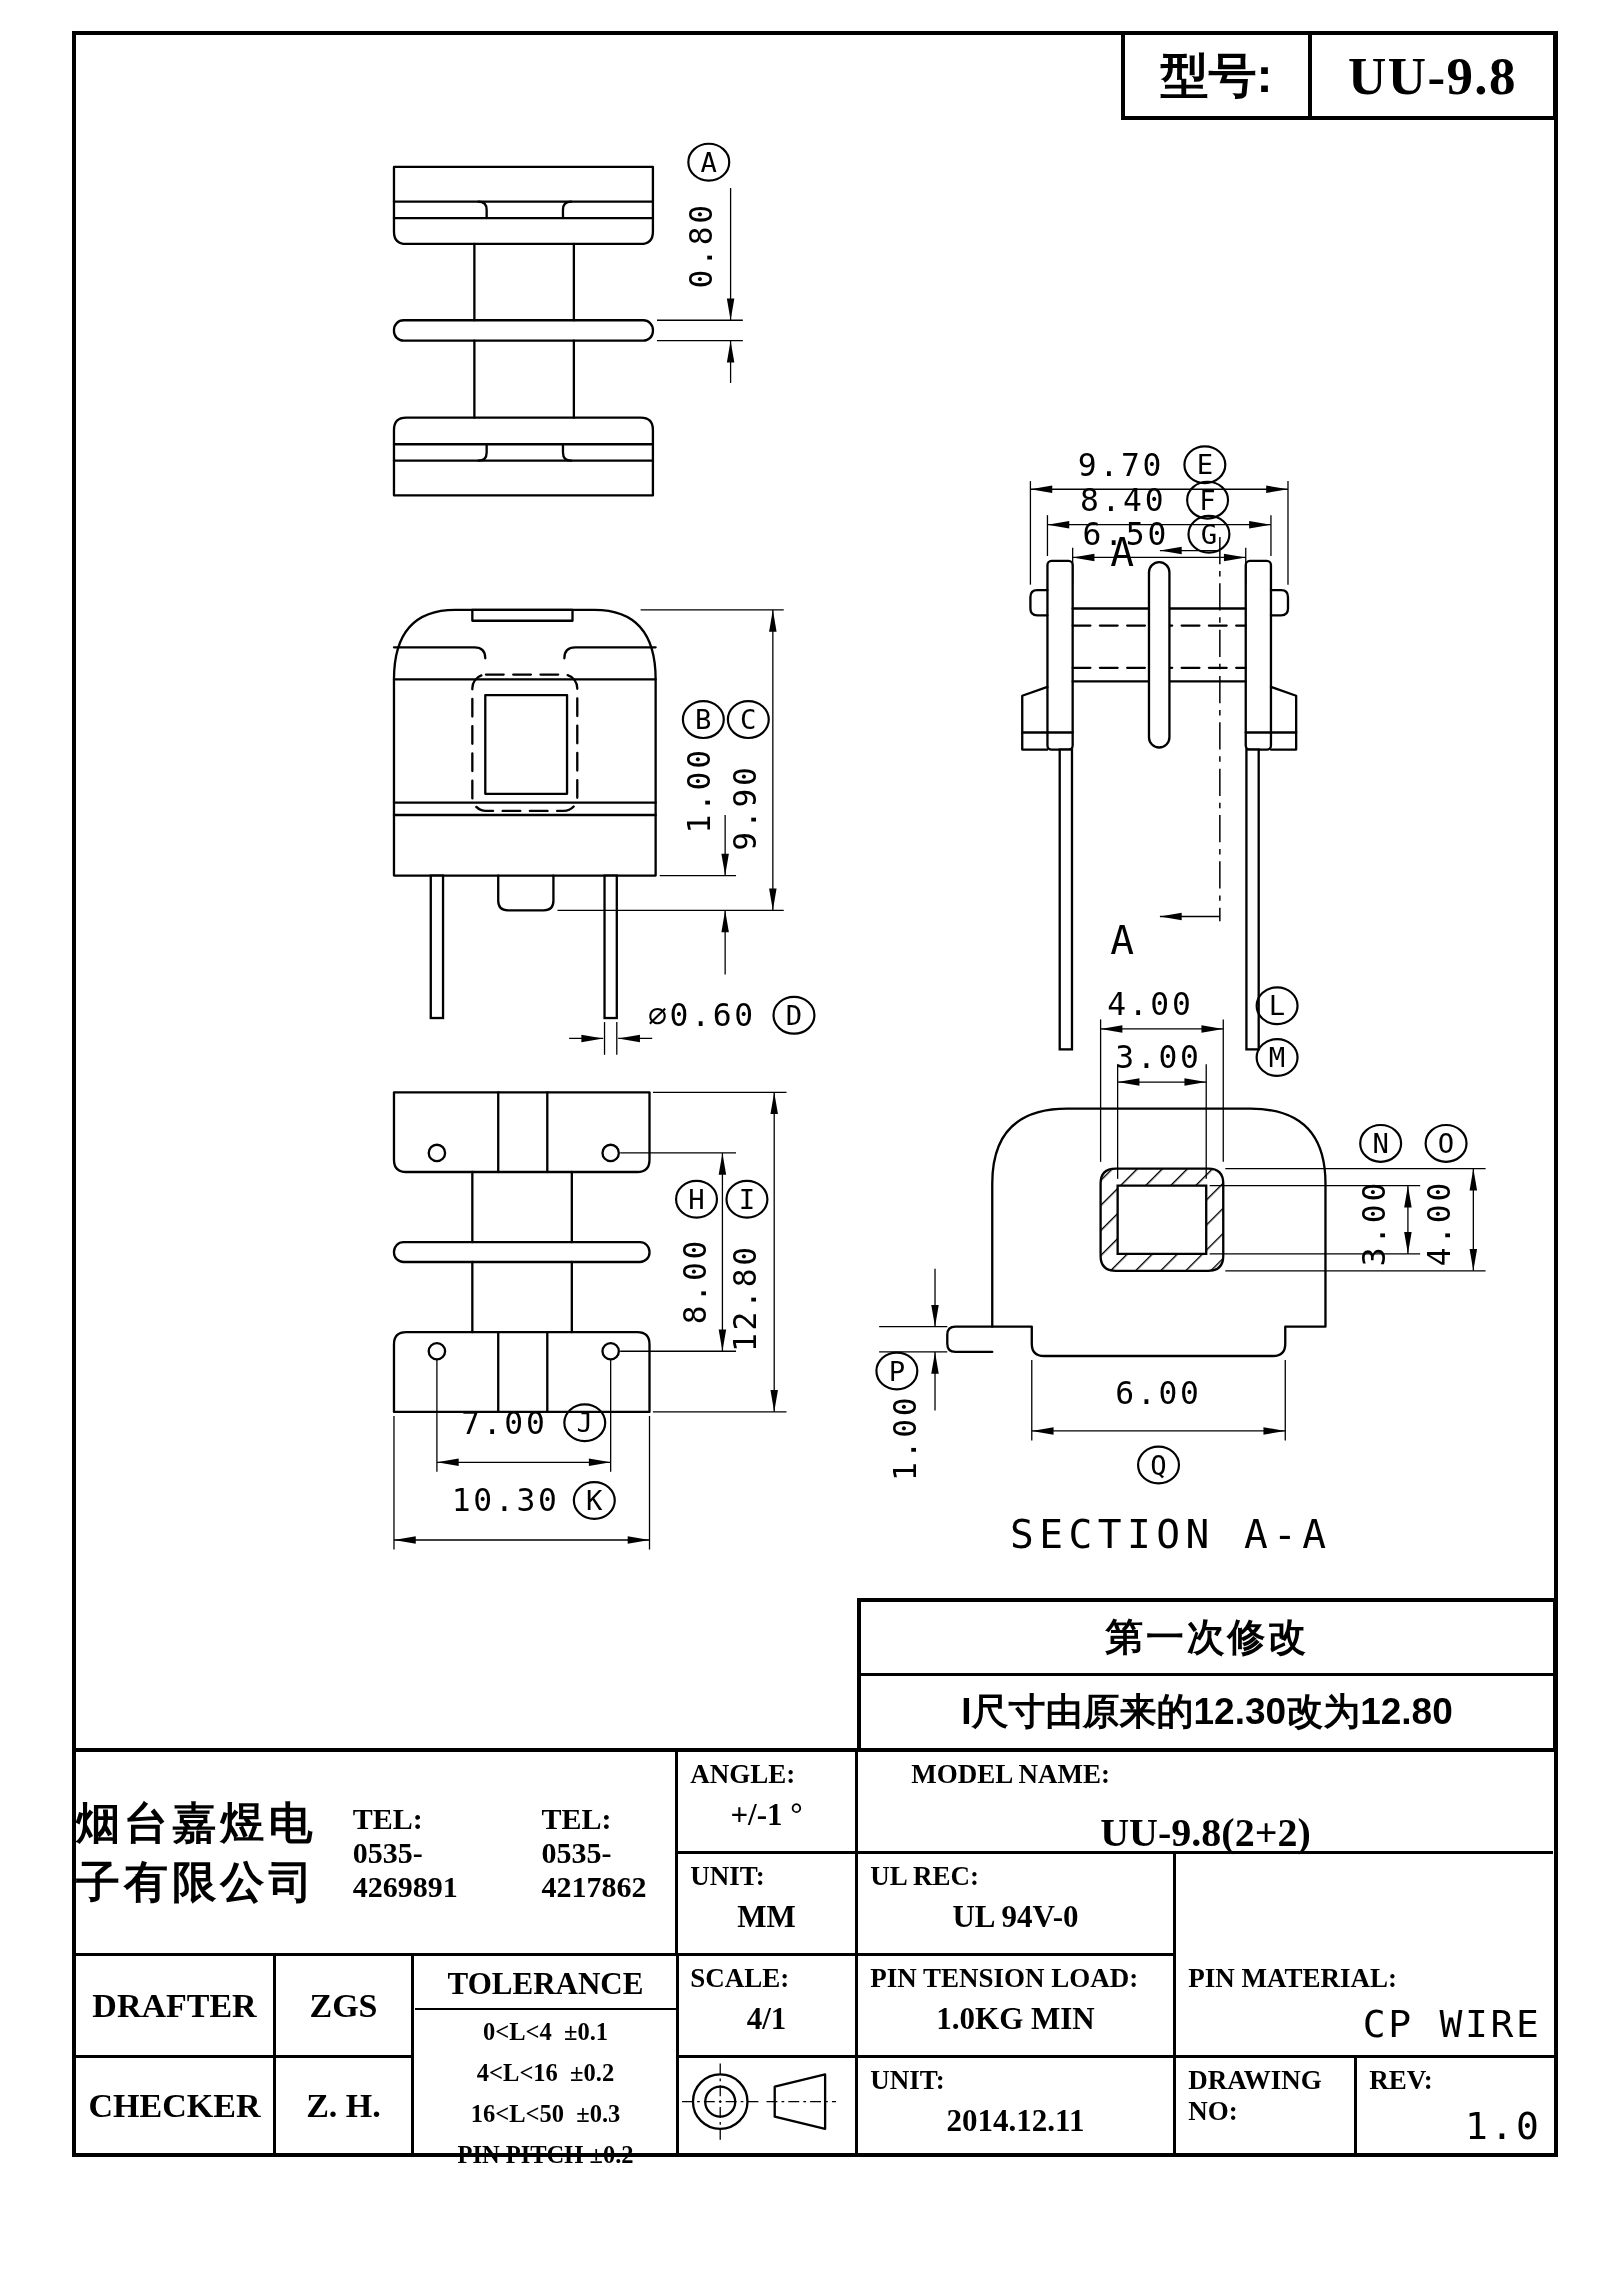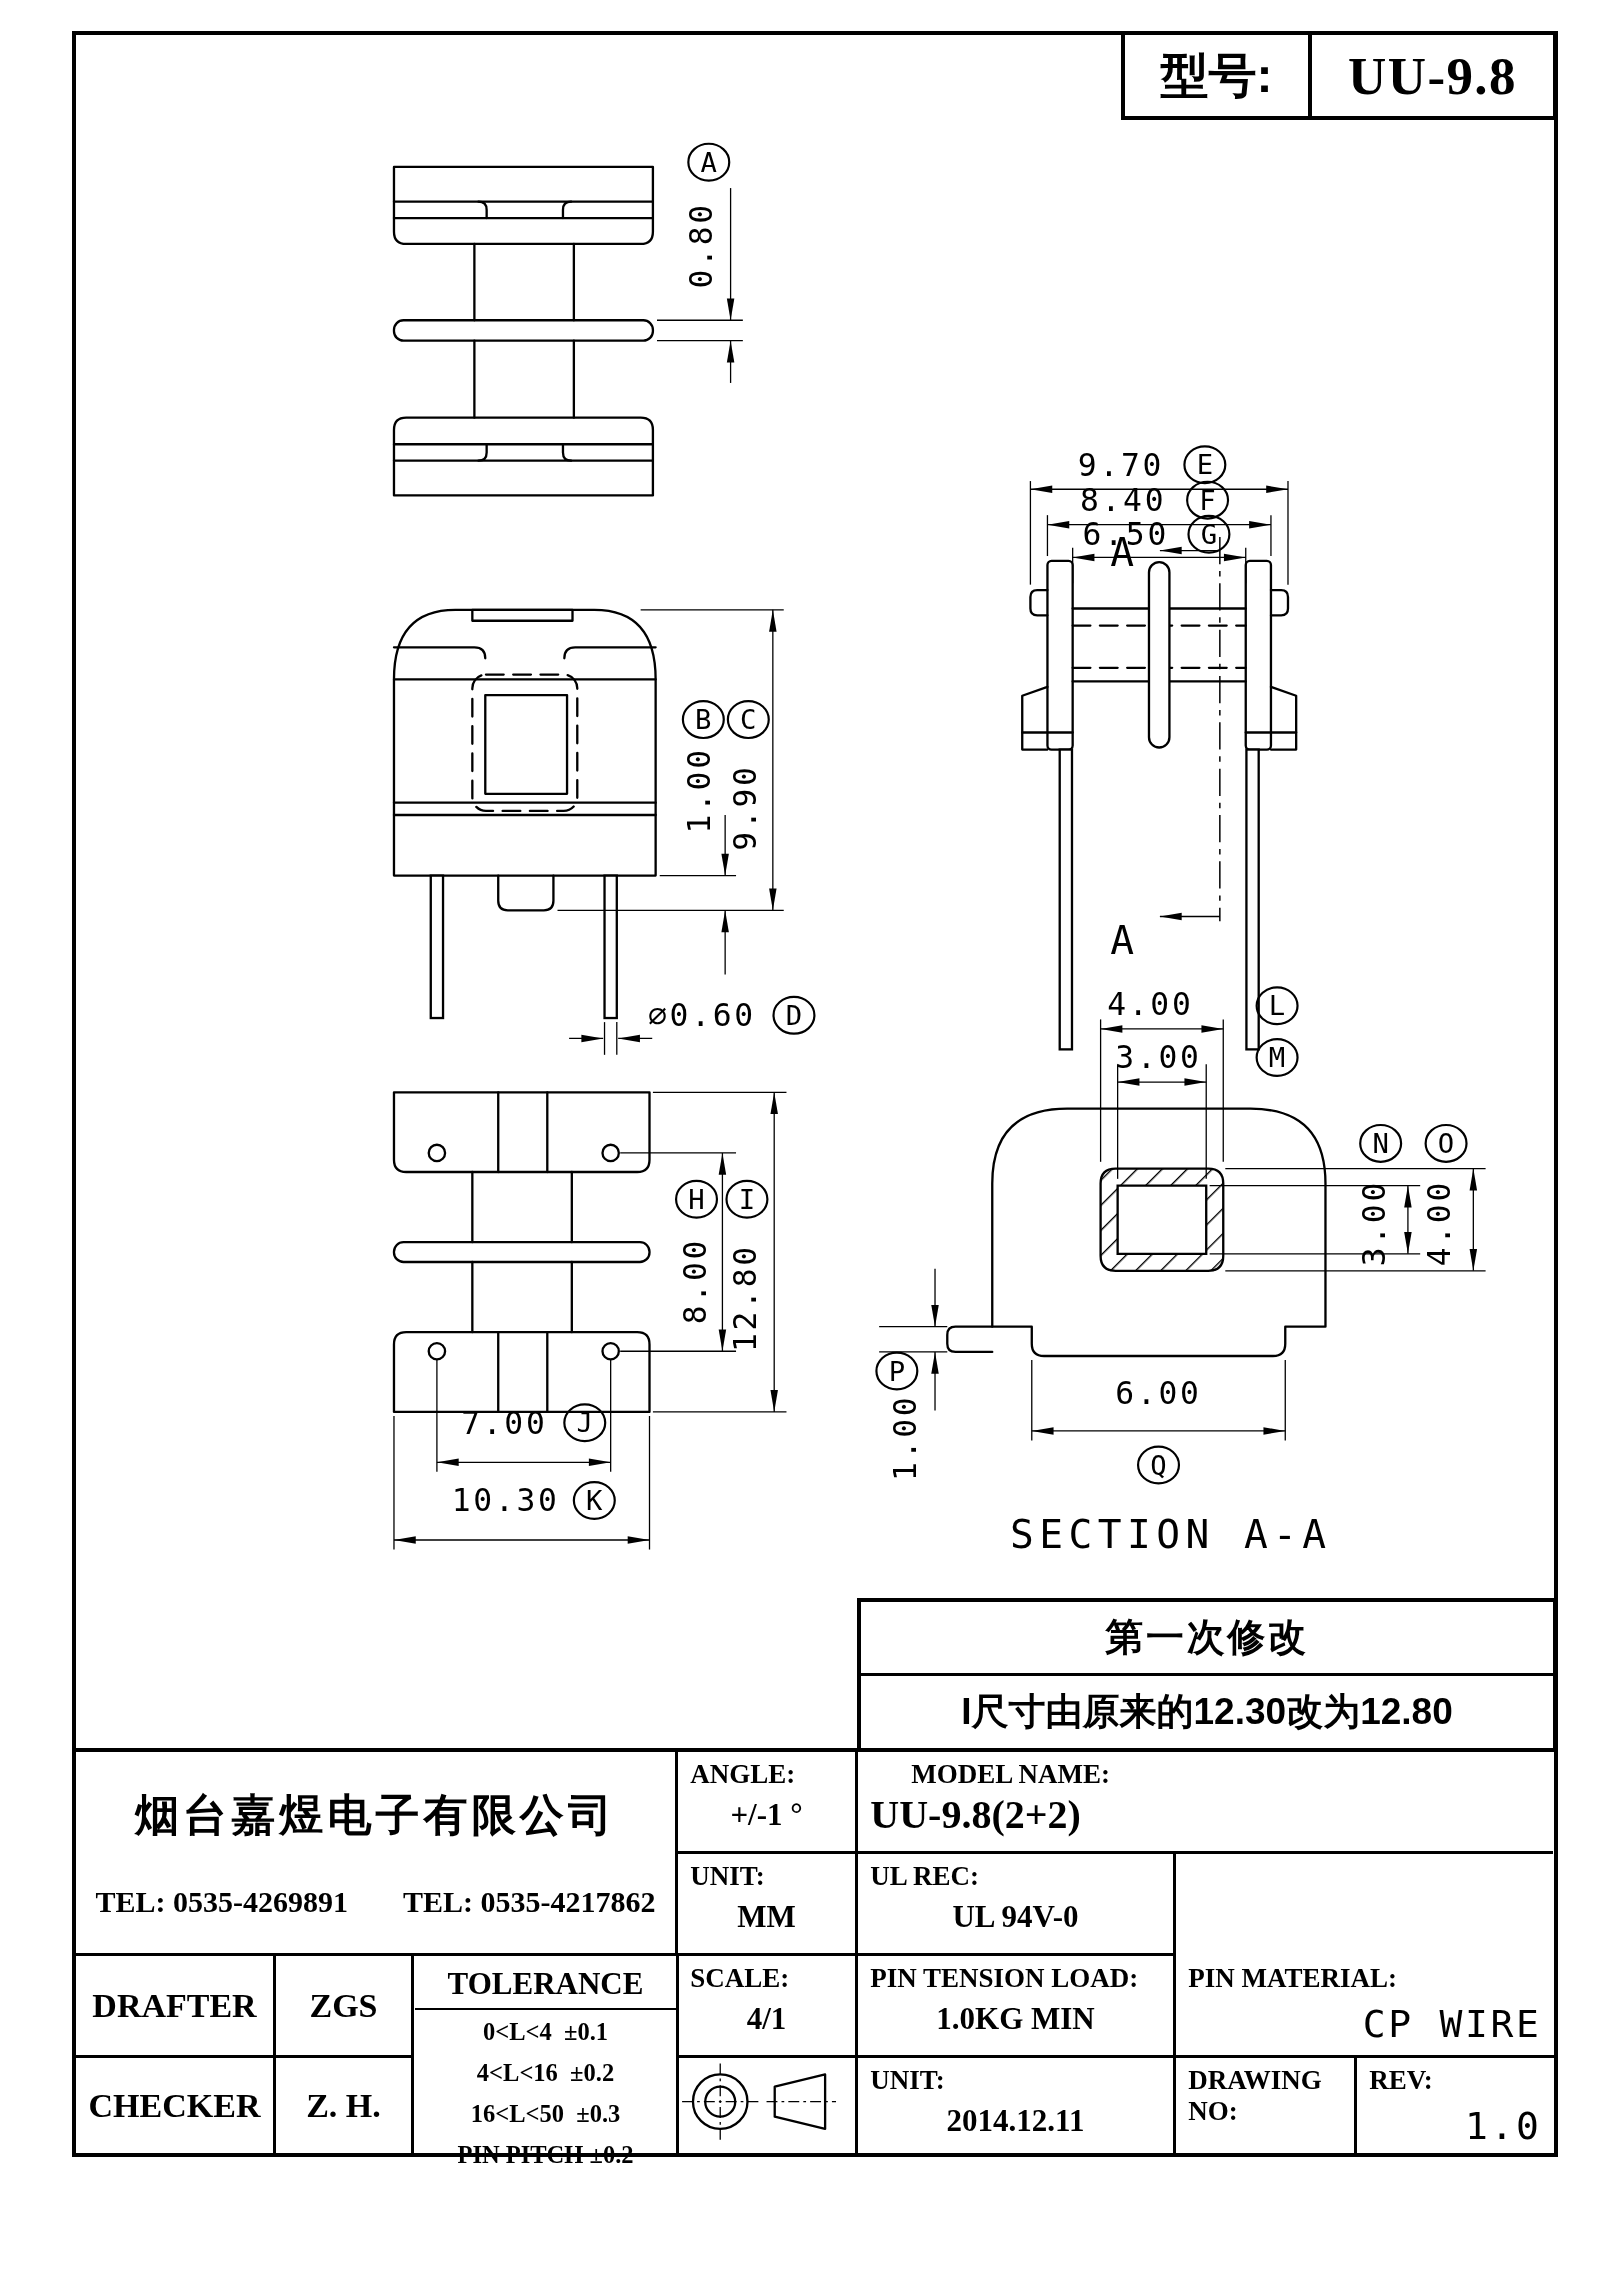--- a/index.html
+++ b/index.html
@@ -38,27 +38,27 @@
               border:4.1px solid #000;box-sizing:border-box;}
   .cell{position:absolute;box-sizing:border-box;padding:6.8px 12.3px;}
   .br{border-right:3.4px solid #000;}
   .bb{border-bottom:3.4px solid #000;}
   .cl{font-weight:bold;font-size:27px;font-family:"Liberation Serif",serif;}
   .cv{font-weight:bold;font-size:31px;font-family:"Liberation Serif",serif;}
   .cv-c{text-align:center;margin-top:6.8px;}
   .cv-r{text-align:right;margin-top:8.2px;}
   .cad-f{font-family:"DejaVu Sans Mono",monospace;font-weight:normal;font-size:38px;letter-spacing:2.7px;}
   .big-center{display:flex;align-items:center;justify-content:center;font-weight:bold;font-size:34px;}
-  .company-cell{display:flex;flex-direction:column;justify-content:space-around;align-items:center;padding:13.6px 0;}
+  .company-cell{display:flex;flex-direction:row;justify-content:space-around;align-items:center;padding:13.6px 0;}
   .company-name{font-family:"Liberation Sans","DejaVu Sans",sans-serif;font-weight:bold;font-size:44px;letter-spacing:4.1px;}
   .tel-row{display:flex;gap:55px;font-weight:bold;font-size:30px;}
   .tol-title{font-weight:bold;font-size:31px;text-align:center;padding:9.5px 0 6.8px 0;border-bottom:2.7px solid #000;}
   .tol-rows{padding:8.2px 5.5px;display:flex;flex-direction:column;gap:13px;align-items:center;}
   .tol-row{font-weight:bold;font-size:24.5px;white-space:pre;}
-  .model-val{margin-top:1px;font-size:40px;font-family:Liberation Serif, serif;}
+  .model-val{text-align:center;margin-top:19px;font-size:40px;font-family:Liberation Serif, serif;}
 </style>
 </head>
 <body>
 
 <div class="page">
 
   <div class="frame"></div>
 
   <div class="title-box">
     <div class="tb-label">型号:</div>

